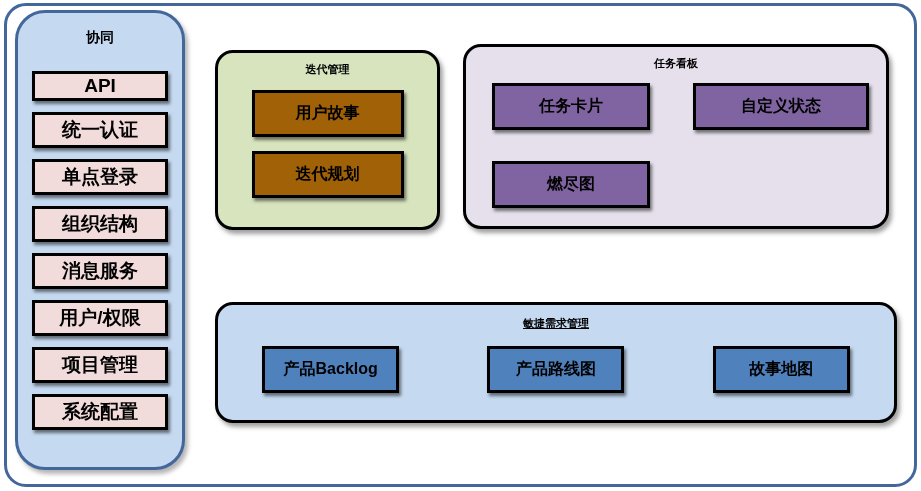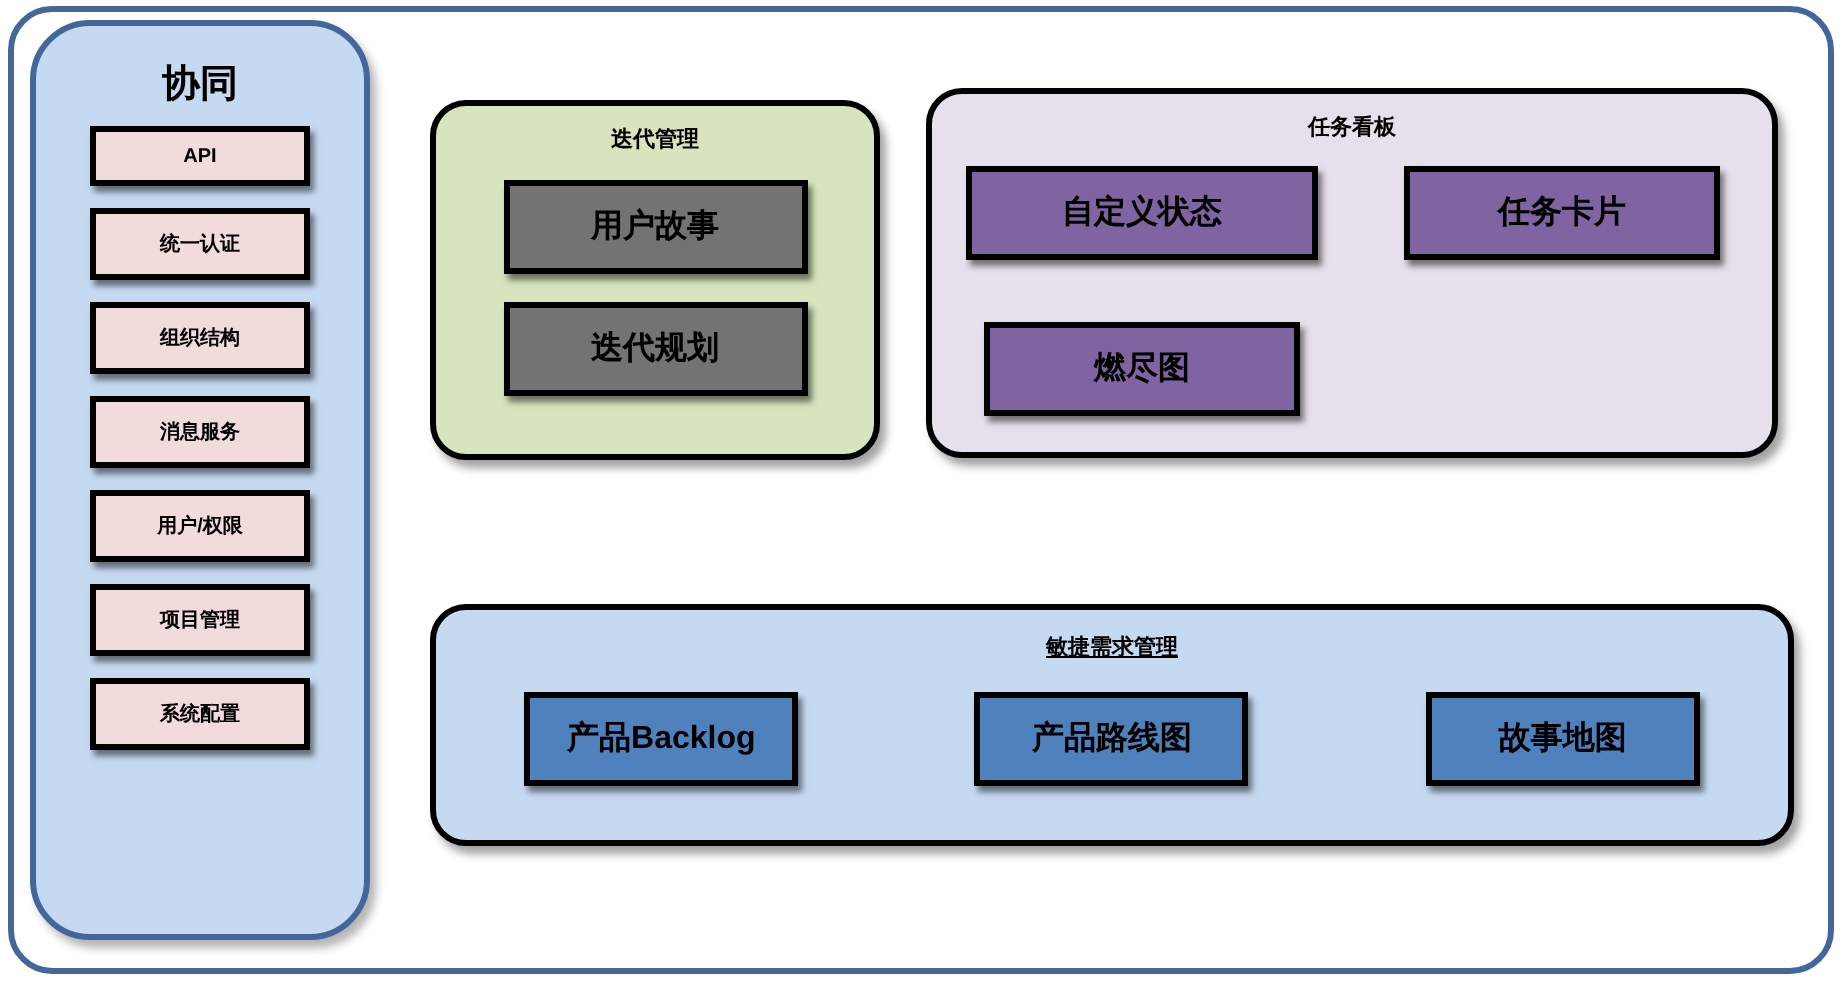--- a/index.html
+++ b/index.html
@@ -19,29 +19,29 @@
   }
 
   
   .sidebar {
     position: absolute; left: 15px; top: 10px; width: 170px; height: 460px;
     background: #c5d9f1; border: 3px solid #44679b; border-radius: 30px;
     box-shadow: 3px 4px 4px rgba(90,90,90,0.45);
     display: flex; flex-direction: column; align-items: center;
   }
   .sidebar-title {
-    margin-top: 16px; margin-bottom: 8px;
-    font-size: 19px; font-weight: 700; color: #000;
+    margin-top: 16px; margin-bottom: 24px;
+    font-size: 14px; font-weight: 700; color: #000;
   }
   .sidebar-item {
-    width: 110px; height: 36px; margin-bottom: 11px;
+    width: 136px; height: 36px; margin-bottom: 11px;
     background: #f2dcdb; border: 3px solid #000;
     box-shadow: 2px 3px 3px rgba(0,0,0,0.5);
     display: flex; align-items: center; justify-content: center;
-    font-size: 10px; font-weight: 700; color: #000;
+    font-size: 19px; font-weight: 700; color: #000;
     flex: 0 0 auto;
   }
   .sidebar-item.short { height: 30px; }
 
   
   .panel {
     position: absolute; border: 3px solid #000; border-radius: 18px;
     box-shadow: 3px 4px 4px rgba(70,70,70,0.5);
   }
   .panel-title {
@@ -57,21 +57,21 @@
 
   
   .panel-iteration {
     left: 215px; top: 50px; width: 225px; height: 180px;
     background: #d7e4bd;
   }
   .panel-iteration .items {
     display: flex; flex-direction: column; align-items: center;
     gap: 14px; margin-top: 13px;
   }
-  .panel-iteration .box { width: 152px; height: 47px; background: #737373; }
+  .panel-iteration .box { width: 152px; height: 47px; background: #a16207; }
 
   
   .panel-kanban {
     left: 463px; top: 44px; width: 426px; height: 185px;
     background: #e6e0ec;
   }
   .panel-kanban .items {
     display: grid; grid-template-columns: 1fr 1fr;
     row-gap: 31px; margin-top: 12px; justify-items: center;
   }
@@ -95,40 +95,41 @@
 <body>
 
 <div class="canvas">
 
   <div class="frame"></div>
 
   <div class="sidebar">
     <div class="sidebar-title">协同</div>
     <div class="sidebar-item short">API</div>
     <div class="sidebar-item">统一认证</div>
+    <div class="sidebar-item">单点登录</div>
     <div class="sidebar-item">组织结构</div>
     <div class="sidebar-item">消息服务</div>
     <div class="sidebar-item">用户/权限</div>
     <div class="sidebar-item">项目管理</div>
     <div class="sidebar-item">系统配置</div>
   </div>
 
   <div class="panel panel-iteration">
     <div class="panel-title">迭代管理</div>
     <div class="items">
       <div class="box">用户故事</div>
       <div class="box">迭代规划</div>
     </div>
   </div>
 
   <div class="panel panel-kanban">
     <div class="panel-title">任务看板</div>
     <div class="items">
+      <div class="box w1">任务卡片</div>
       <div class="box w2">自定义状态</div>
-      <div class="box w1">任务卡片</div>
       <div class="box w1">燃尽图</div>
     </div>
   </div>
 
   <div class="panel panel-agile">
     <div class="panel-title">敏捷需求管理</div>
     <div class="items">
       <div class="box">产品Backlog</div>
       <div class="box">产品路线图</div>
       <div class="box">故事地图</div>

